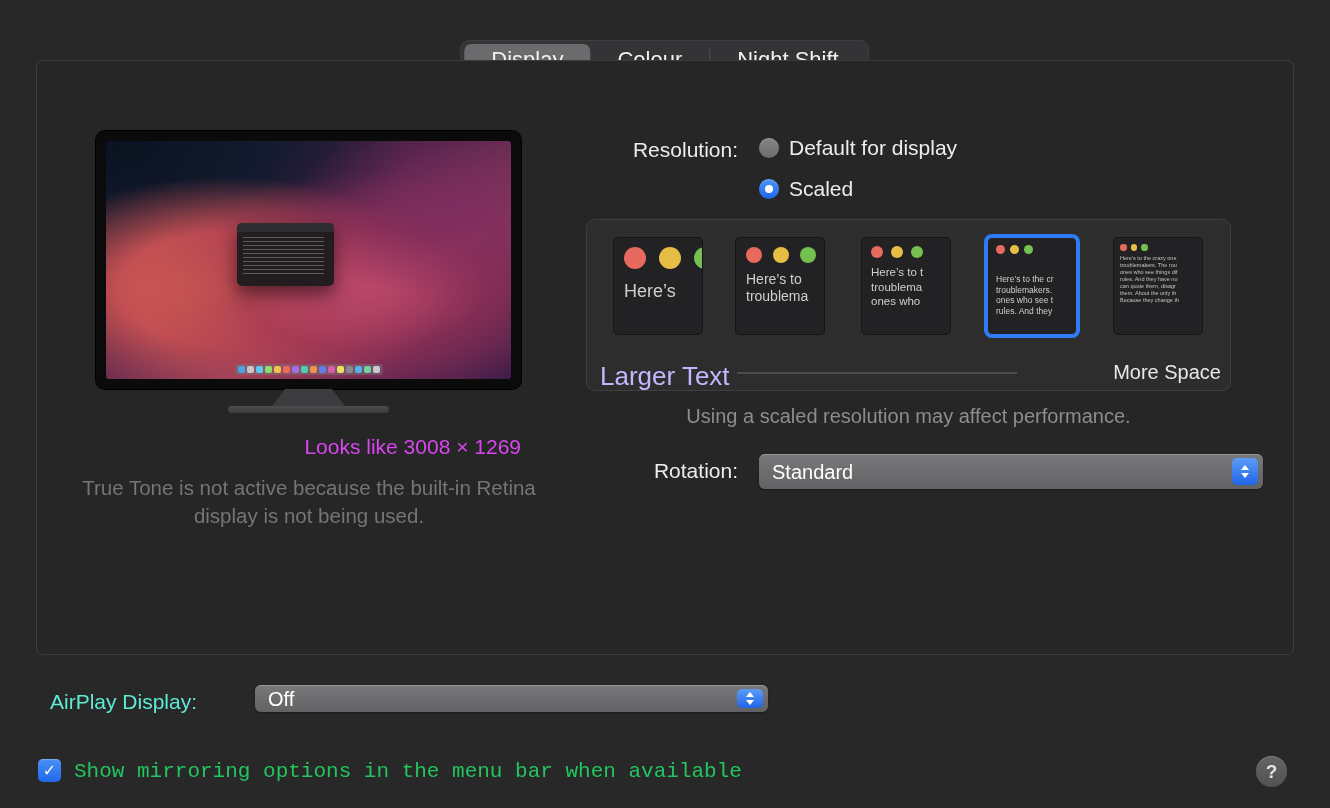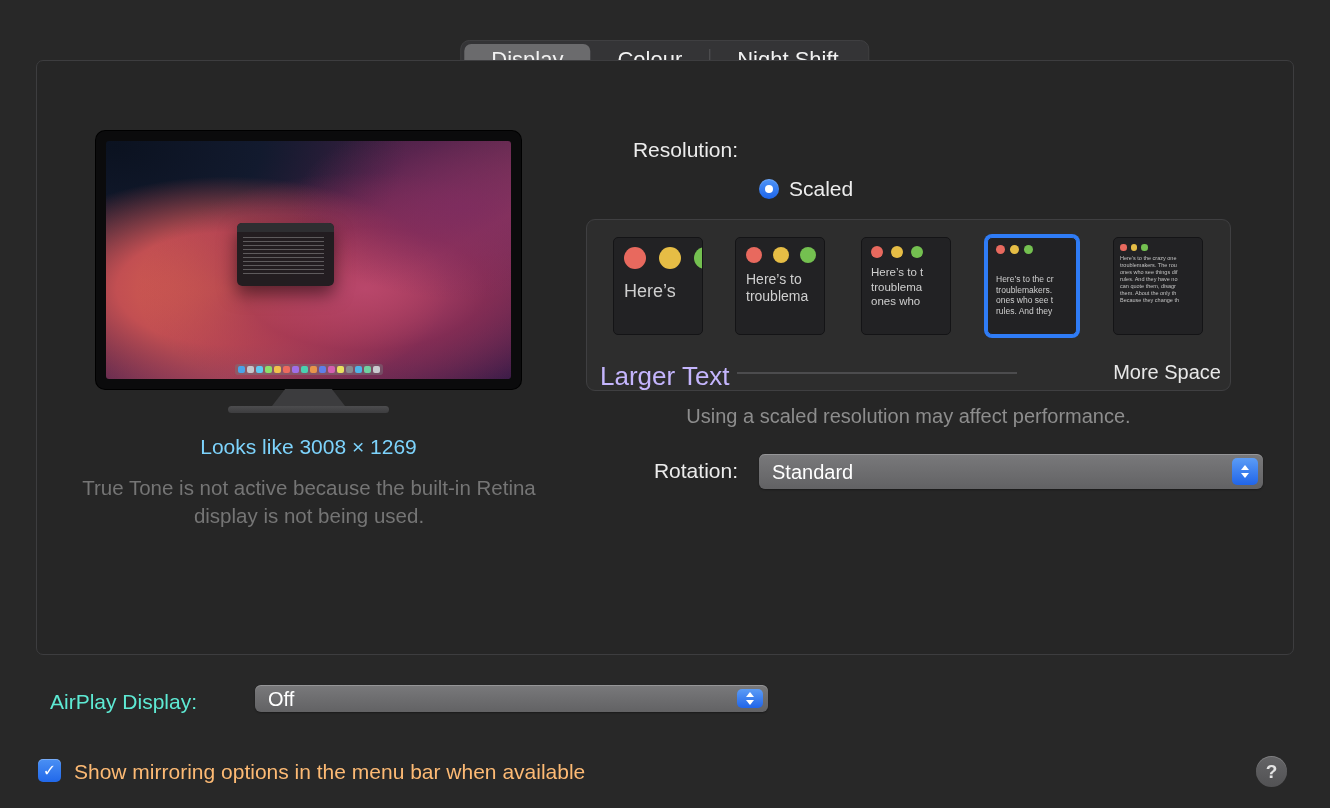--- a/index.html
+++ b/index.html
@@ -50,22 +50,22 @@
   .dock span:nth-child(7){background:#a06ee8}.dock span:nth-child(8){background:#4ad0b0}
   .dock span:nth-child(9){background:#e8944b}.dock span:nth-child(10){background:#5f7fe8}
   .dock span:nth-child(11){background:#d45fb0}.dock span:nth-child(12){background:#e8e05f}
   .dock span:nth-child(13){background:#8a8a8e}.dock span:nth-child(14){background:#50b4e8}
   .dock span:nth-child(15){background:#6fd1a0}.dock span:nth-child(16){background:#c9c9cf}
   .stand{position:absolute;left:235px;top:328px;width:73px;height:17px;background:#3c3c3e;
          clip-path:polygon(18% 0,82% 0,100% 100%,0 100%);}
   .foot{position:absolute;left:191px;top:345px;width:161px;height:7px;border-radius:3.5px;
         background:linear-gradient(180deg,#4c4c4e,#3d3d3f);}
 
-  .looks-like{position:absolute;left:59px;top:374px;width:425px;text-align:center;
-              font-size:21px;color:#7dd3fc;}
+  .looks-like{position:absolute;left:59px;top:374px;width:425px;text-align:right;
+              font-size:21px;color:#d946ef;}
   .truetone{position:absolute;left:42px;top:413px;width:460px;text-align:center;
             font-size:20.5px;line-height:28px;color:#757575;}
 
   
   .res-label{position:absolute;left:549px;top:77px;width:152px;text-align:right;
              font-size:21px;color:#ececec;}
   .radio-row{position:absolute;display:flex;align-items:center;gap:10px;cursor:default;}
   .radio-row.r1{left:722px;top:75px;}
   .radio-row.r2{left:722px;top:116px;}
   .radio{width:20px;height:20px;border-radius:50%;
@@ -125,21 +125,21 @@
   .popup.rot{left:722px;top:393px;width:504px;height:35px;}
 
   
   .ap-label{position:absolute;left:50px;top:690px;font-size:21px;color:#5eead4;}
   .popup.ap{left:255px;top:685px;width:513px;height:27px;}
   .checkbox{position:absolute;left:38px;top:759px;width:23px;height:23px;border-radius:5px;
             background:linear-gradient(180deg,#4a90f4,#2168ea);
             box-shadow:inset 0 1px 0 rgba(255,255,255,.25);
             display:flex;align-items:center;justify-content:center;cursor:default;}
   .check{font-size:16px;font-weight:bold;color:#fff;line-height:1;}
-  .mirror-label{position:absolute;left:74px;top:760px;font-size:21px;color:#fdba74;}
+  .mirror-label{position:absolute;left:74px;top:760px;font-size:21px;color:#22c55e;font-family:Liberation Mono, monospace;}
   .help{position:absolute;left:1256px;top:756px;width:31px;height:31px;border-radius:50%;
         background:linear-gradient(180deg,#646466,#525254);
         box-shadow:inset 0 1px 0 rgba(255,255,255,.18);
         display:flex;align-items:center;justify-content:center;
         font-size:19px;font-weight:bold;color:#e3e3e3;cursor:default;}
 </style>
 </head>
 <body>
 
 <div id="app">
@@ -177,20 +177,24 @@
       </div>
     </div>
     <div class="stand"></div>
     <div class="foot"></div>
 
     <div class="looks-like">Looks like 3008 × 1269</div>
     <div class="truetone">True Tone is not active because the built-in Retina display is not being used.</div>
 
     <div class="res-label">Resolution:</div>
 
+    <div class="radio-row r1">
+      <span class="radio"></span>
+      <span class="radio-label">Default for display</span>
+    </div>
     <div class="radio-row r2">
       <span class="radio checked"></span>
       <span class="radio-label">Scaled</span>
     </div>
 
     <div class="scalebox">
 
       <div class="thumb t1">
         <div class="dots">
           <i class="dr"></i>

